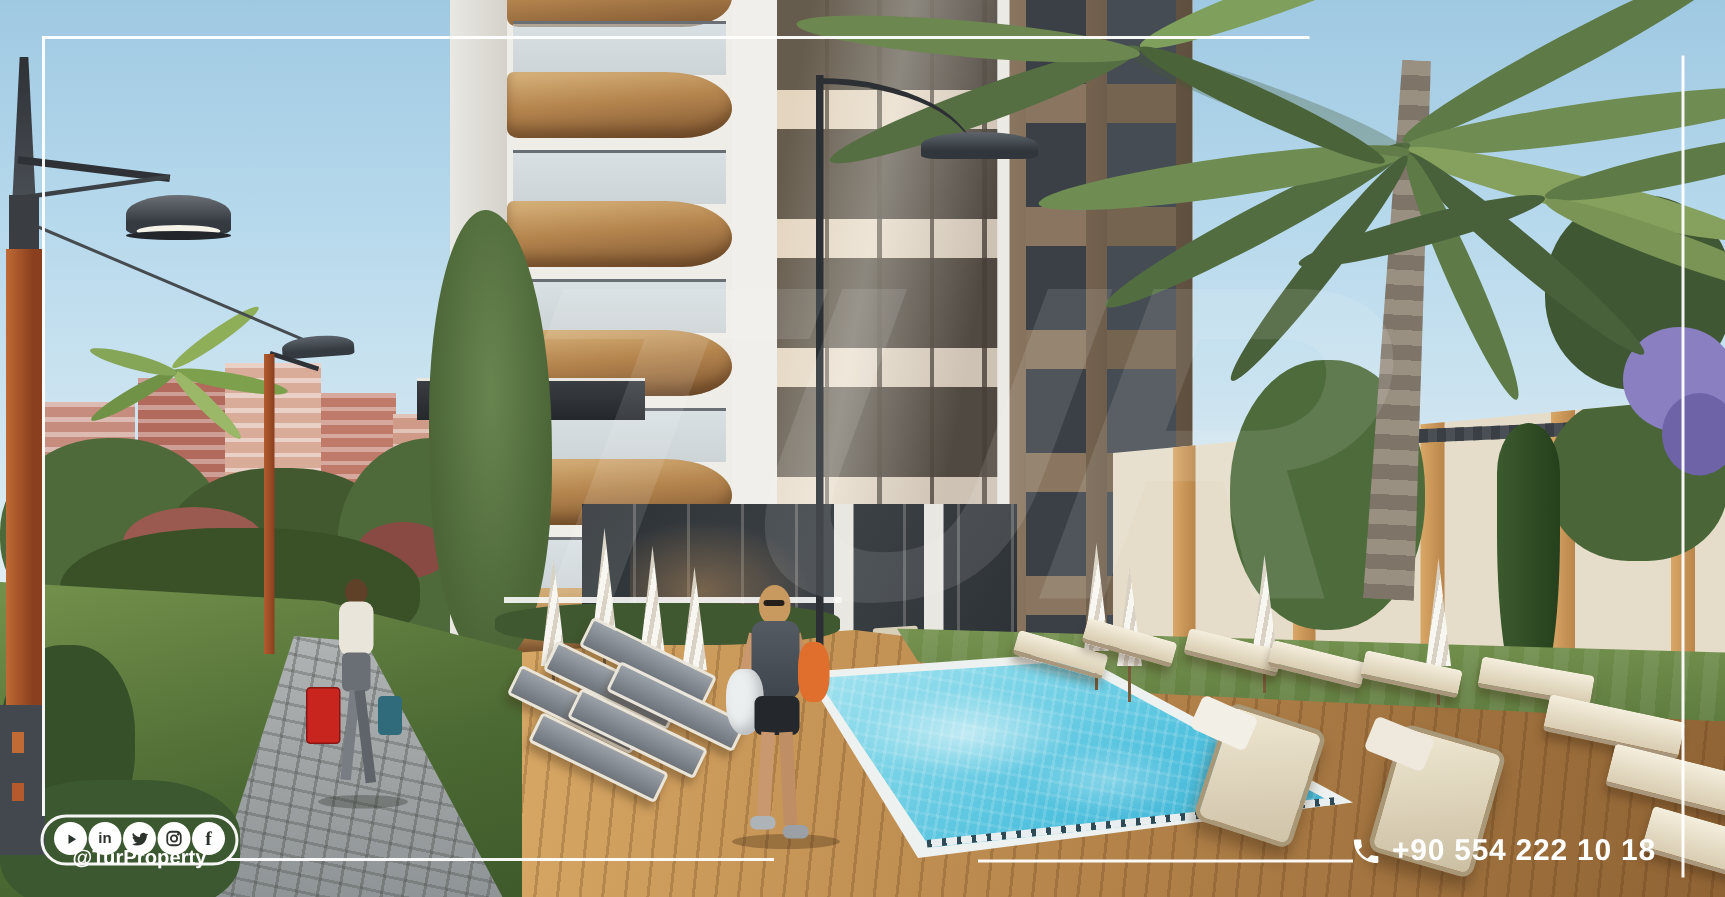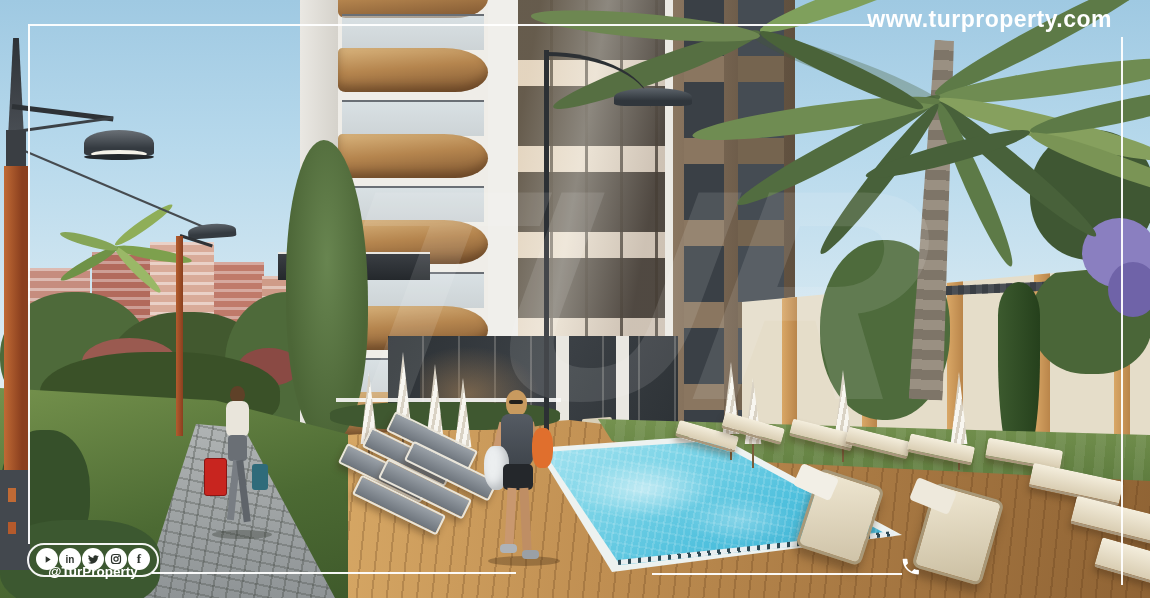--- a/index.html
+++ b/index.html
@@ -277,21 +277,20 @@
               font-size:300px;font-weight:bold;font-style:italic;letter-spacing:-12px;color:rgba(255,255,255,.11);
               transform:skewX(-10deg);z-index:8;">TUR</div>
 
   <div class="a" style="left:0;top:0;width:1150px;height:598px;z-index:9;">
     <div class="a wl" style="left:28px;top:24px;width:845px;height:2px;"></div>
     <div class="a wl" style="left:28px;top:24px;width:2px;height:520px;"></div>
     <div class="a wl" style="left:1121px;top:37px;width:2px;height:548px;"></div>
     <div class="a wl" style="left:152px;top:572px;width:364px;height:2px;"></div>
     <div class="a wl" style="left:652px;top:573px;width:250px;height:2px;"></div>
 
-    <div class="a txt" style="right:38px;top:6px;font-size:23px;font-weight:600;letter-spacing:.5px;">www.turproperty.com</div>
 
     <div class="a" style="left:27px;top:543px;width:132px;height:34px;border:2px solid rgba(255,255,255,.95);border-radius:19px;
                 display:flex;align-items:flex-start;justify-content:center;gap:1px;padding-top:3px;box-sizing:border-box;">
       <div class="sc">
           <svg width="11" height="11" viewBox="0 0 24 24">
             <path fill="#2c332c" d="M8 5v14l11-7z"></path>
           </svg>
         </div>
       <div class="sc" style="font-size:10px;">in</div>
       <div class="sc">
@@ -312,16 +311,17 @@
     </div>
     <div class="a txt" style="left:27px;top:564px;width:132px;text-align:center;font-size:13.5px;font-weight:600;">@TurProperty</div>
 
 
     <div class="a" style="left:900px;top:556px;display:flex;align-items:center;gap:7px;">
       <span style="display:inline-flex;">
           <svg width="21" height="21" viewBox="0 0 24 24">
             <path fill="#ffffff" d="M6.6 10.8c1.5 2.9 3.9 5.3 6.8 6.8l2.3-2.3c.3-.3.7-.4 1.1-.2 1.2.4 2.5.6 3.8.6.6 0 1 .4 1 1V20c0 .6-.4 1-1 1C10.6 21 3 13.4 3 4c0-.6.4-1 1-1h3.5c.6 0 1 .4 1 1 0 1.3.2 2.6.6 3.8.1.4 0 .8-.3 1.1l-2.2 1.9z"></path>
           </svg>
         </span>
+      <span class="txt" style="font-size:20px;font-weight:bold;letter-spacing:.5px;">+90 554 222 10 18</span>
     </div>
   </div>
 
 </div>
 
 </body></html>

